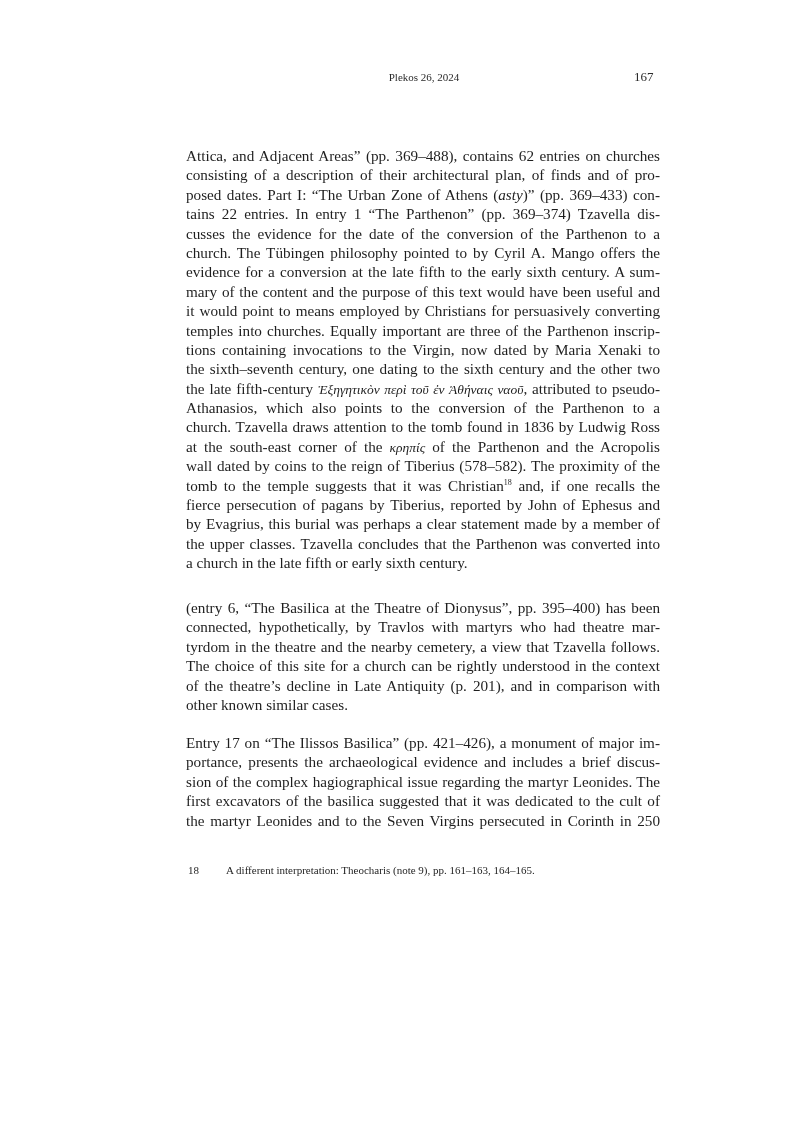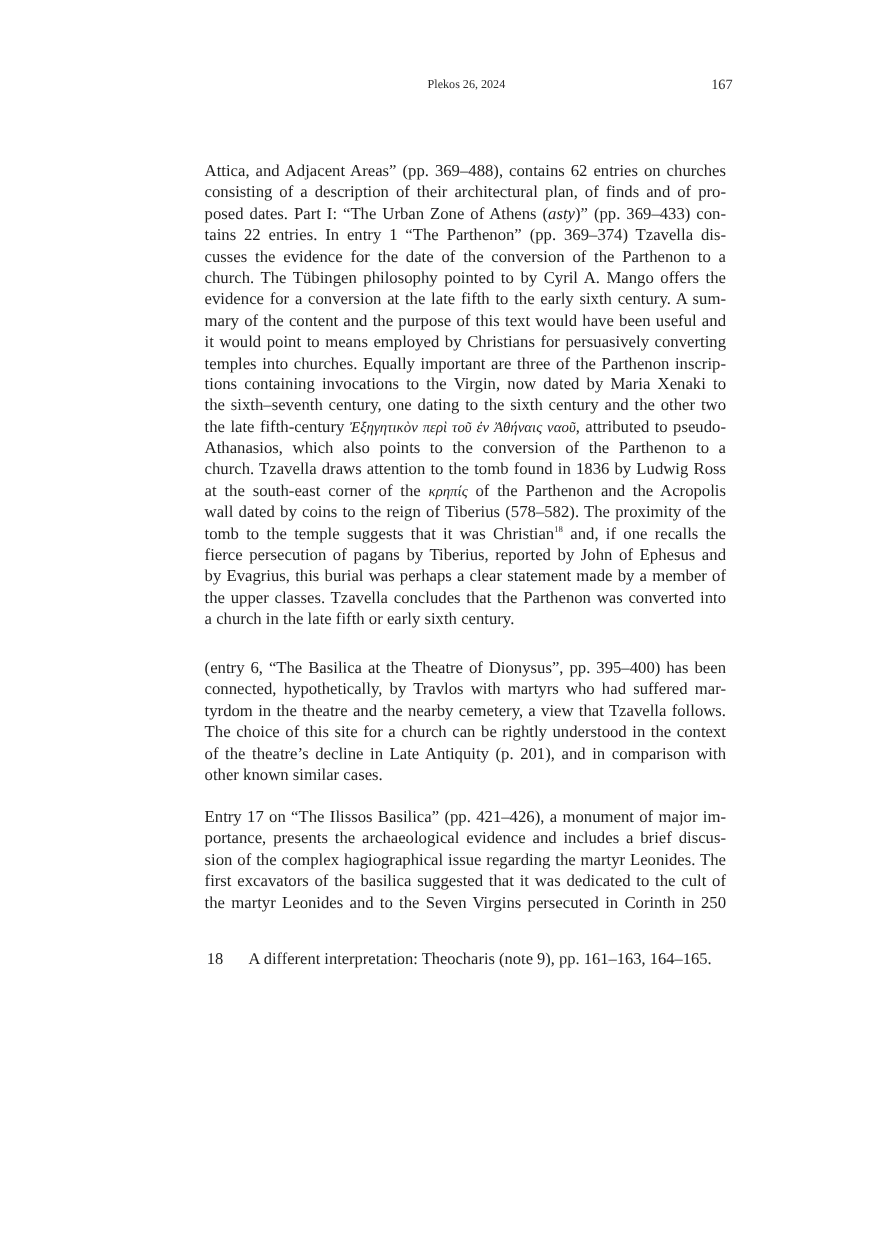--- a/index.html
+++ b/index.html
@@ -3,38 +3,38 @@
 <meta charset="utf-8">
 <style>
   html, body { margin: 0; padding: 0; background: #ffffff; }
   body { width: 799px; height: 1131px; position: relative; overflow: hidden; }
   .page { position: absolute; left: 0; top: 0; width: 799px; height: 1131px; background: #fff; margin-left: 24px; }
   .running-head {
     position: absolute; top: 71px; left: 300px; width: 200px; text-align: center;
     font-family: "Liberation Serif", "DejaVu Serif", serif; font-size: 11px; color: #2a2a2a;
   }
   .page-number {
-    position: absolute; top: 69px; left: 610px; width: 32px; text-align: right;
+    position: absolute; top: 69px; left: 610px; width: 32px; 
     font-family: "Liberation Serif", "DejaVu Serif", serif; font-size: 13px; color: #2a2a2a;
   }
   .body-text {
     position: absolute; left: 162px; width: 474px;
     font-family: "Liberation Serif", "DejaVu Serif", serif; font-size: 15.2px; color: #1e1e1e;
   }
   .line {
     display: block; height: 19.4px; line-height: 19.4px; white-space: nowrap;
     text-align: justify; text-align-last: justify; overflow: visible; font-family: Liberation Serif, serif;
   }
   .line.last { text-align-last: left; }
   .greek { font-style: italic; font-size: 13.5px; }
   .it { font-style: italic; }
   sup.fnref { font-size: 8px; vertical-align: 6px; line-height: 0; }
   .footnote {
     position: absolute; top: 864px; left: 164px; width: 480px;
-    font-family: "Liberation Serif", "DejaVu Serif", serif; font-size: 15px; color: #1e1e1e;
+    font-family: "Liberation Serif", "DejaVu Serif", serif; font-size: 11px; color: #1e1e1e;
     white-space: nowrap;
   }
   .fn-num { display: inline-block; width: 38px; }
 </style>
 </head>
 <body>
 
 <div class="page">
 
   <div class="running-head">Plekos 26, 2024</div>
@@ -60,21 +60,21 @@
     <span class="line"><span>wall dated by coins to the reign of Tiberius (578–582). The proximity of the</span></span>
     <span class="line"><span>tomb to the temple suggests that it was Christian</span><sup class="fnref">18</sup><span> and, if one recalls the</span></span>
     <span class="line"><span>fierce persecution of pagans by Tiberius, reported by John of Ephesus and</span></span>
     <span class="line"><span>by Evagrius, this burial was perhaps a clear statement made by a member of</span></span>
     <span class="line"><span>the upper classes. Tzavella concludes that the Parthenon was converted into</span></span>
     <span class="line last"><span>a church in the late fifth or early sixth century.</span></span>
   </div>
 
   <div class="body-text" style="top:598px;">
     <span class="line"><span>(entry 6, “The Basilica at the Theatre of Dionysus”, pp. 395–400) has been</span></span>
-    <span class="line"><span>connected, hypothetically, by Travlos with martyrs who had suffered mar-</span></span>
+    <span class="line"><span>connected, hypothetically, by Travlos with martyrs who had theatre mar-</span></span>
     <span class="line"><span>tyrdom in the theatre and the nearby cemetery, a view that Tzavella follows.</span></span>
     <span class="line"><span>The choice of this site for a church can be rightly understood in the context</span></span>
     <span class="line"><span>of the theatre’s decline in Late Antiquity (p. 201), and in comparison with</span></span>
     <span class="line last"><span>other known similar cases.</span></span>
   </div>
 
   <div class="body-text" style="top:733px;">
     <span class="line"><span>Entry 17 on “The Ilissos Basilica” (pp. 421–426), a monument of major im-</span></span>
     <span class="line"><span>portance, presents the archaeological evidence and includes a brief discus-</span></span>
     <span class="line"><span>sion of the complex hagiographical issue regarding the martyr Leonides. The</span></span>

